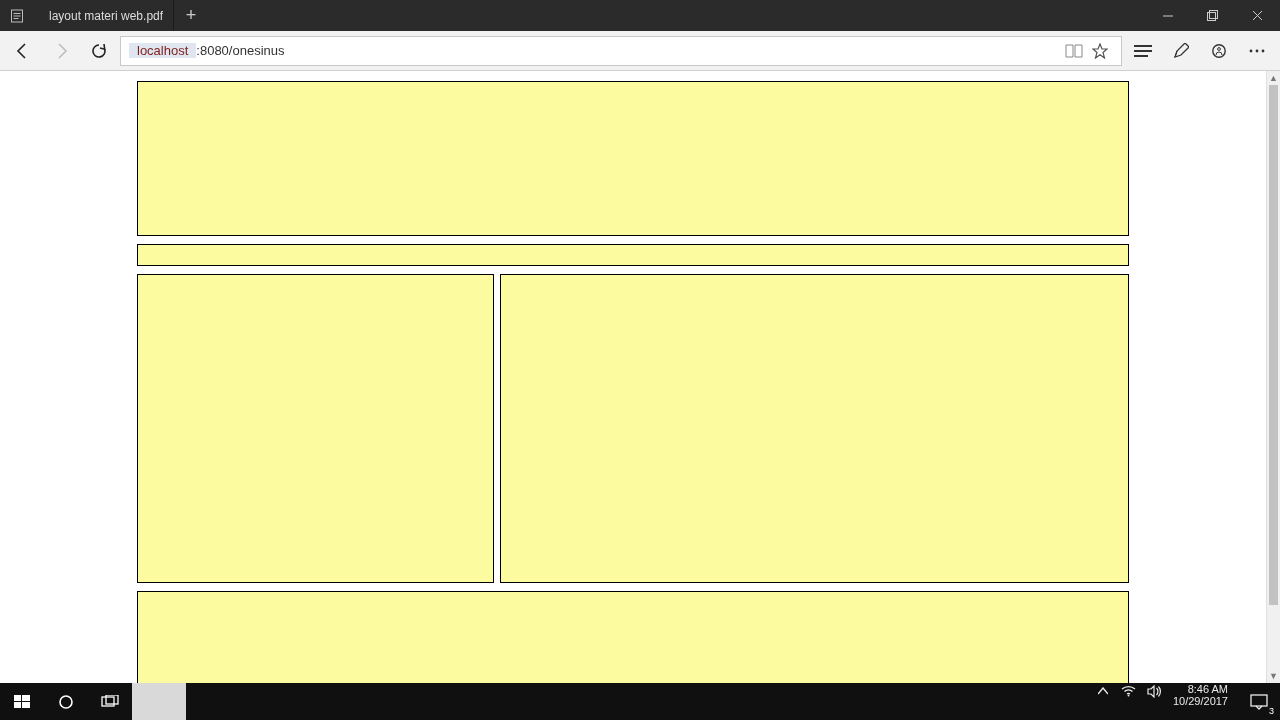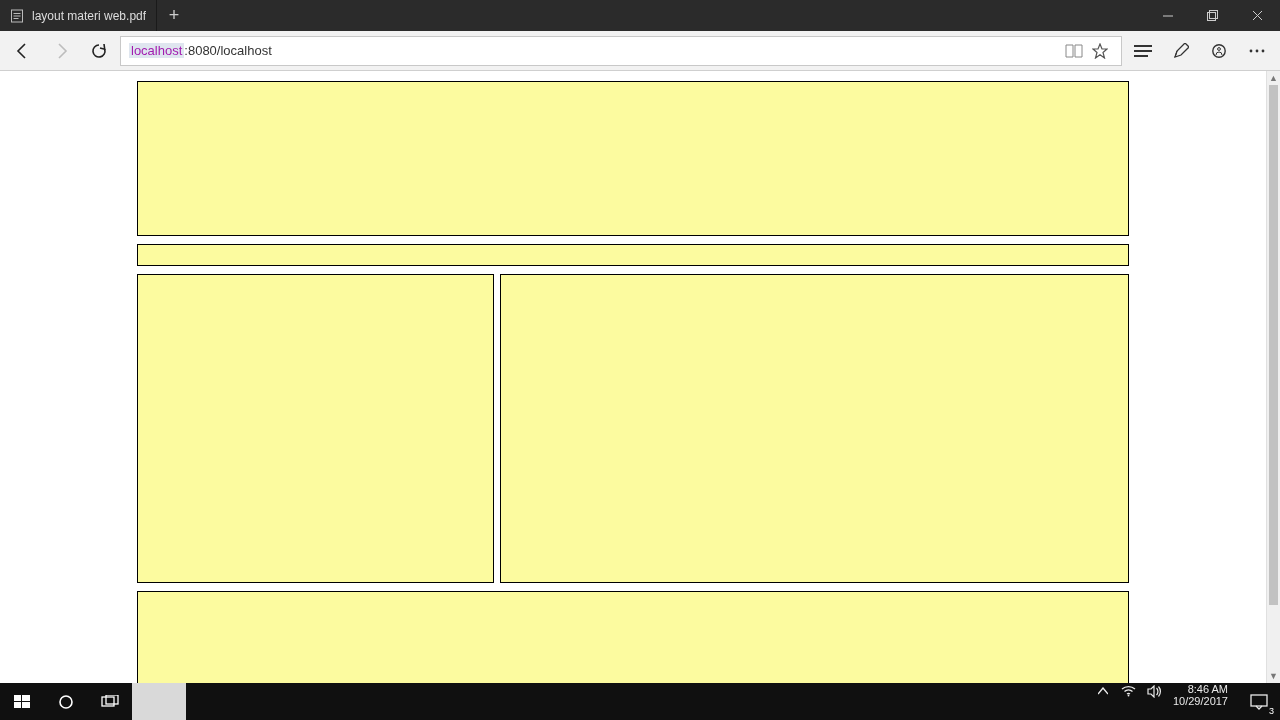--- a/index.html
+++ b/index.html
@@ -11,21 +11,21 @@
     background: #2b2b2b;
     display: flex;
     align-items: stretch;
     color: #ddd;
     font-size: 12px;
   }
   .tab {
     display: flex;
     align-items: center;
     padding: 0 10px;
-    gap: 8px;
+    gap: 25px;
     min-width: 0;
     max-width: 200px;
     border-right: 1px solid #1a1a1a;
     cursor: default;
   }
   .tab.active { background: #3f3f3f; color: #fff; }
   .tab .favicon { width: 14px; height: 14px; display:flex; align-items:center; justify-content:center; }
   .tab .label { white-space: nowrap; overflow: hidden; text-overflow: ellipsis; }
   .tab .close { width: 14px; height: 14px; display:flex; align-items:center; justify-content:center; }
   .newtab {
@@ -55,21 +55,21 @@
     flex: 1;
     height: 30px;
     background: #fff;
     border: 1px solid #c8c8c8;
     display: flex;
     align-items: center;
     padding: 0 8px;
     font-size: 13px;
     color: #333;
   }
-  .addressbar .host-faint { color: #a21caf; background:#dfe6ef; padding:0 2px; }
+  .addressbar .host-faint { color: #7f1d1d; background:#dfe6ef; padding:0 8px; }
   .addressbar .url-rest { color:#333; }
   .addr-spacer { flex:1; }
   .addr-icon { width:26px; height:26px; display:flex; align-items:center; justify-content:center; color:#777; }
 
   
   .viewport {
     position: relative;
     width: 1280px;
     height: 612px; 
     background: #fff;
@@ -198,21 +198,21 @@
   </div>
   <div class="tb-btn">
     <svg width="18" height="18" viewBox="0 0 18 18">
         <path d="M9 3 a6 6 0 1 0 5.7 4.2" fill="none" stroke="#222" stroke-width="1.6"></path>
         <path d="M14 2 L14.7 7.2 L10 6" fill="none" stroke="#222" stroke-width="1.6"></path>
       </svg>
   </div>
 
   <div class="addressbar">
     <span class="host-faint">localhost</span>
-      <span class="url-rest">:8080/localhost</span>
+      <span class="url-rest">:8080/onesinus</span>
     <span class="addr-spacer"></span>
     <span class="addr-icon">
       <svg width="18" height="14" viewBox="0 0 18 14">
           <path d="M1 1 h7 v12 h-7z M10 1 h7 v12 h-7z" fill="none" stroke="#888"></path>
         </svg>
     </span>
     <span class="addr-icon">
       <svg width="16" height="16" viewBox="0 0 16 16">
           <path d="M8 1 L10 6 L15 6 L11 9.5 L12.5 15 L8 11.8 L3.5 15 L5 9.5 L1 6 L6 6 Z" fill="none" stroke="#555" stroke-width="1.2"></path>
         </svg>

